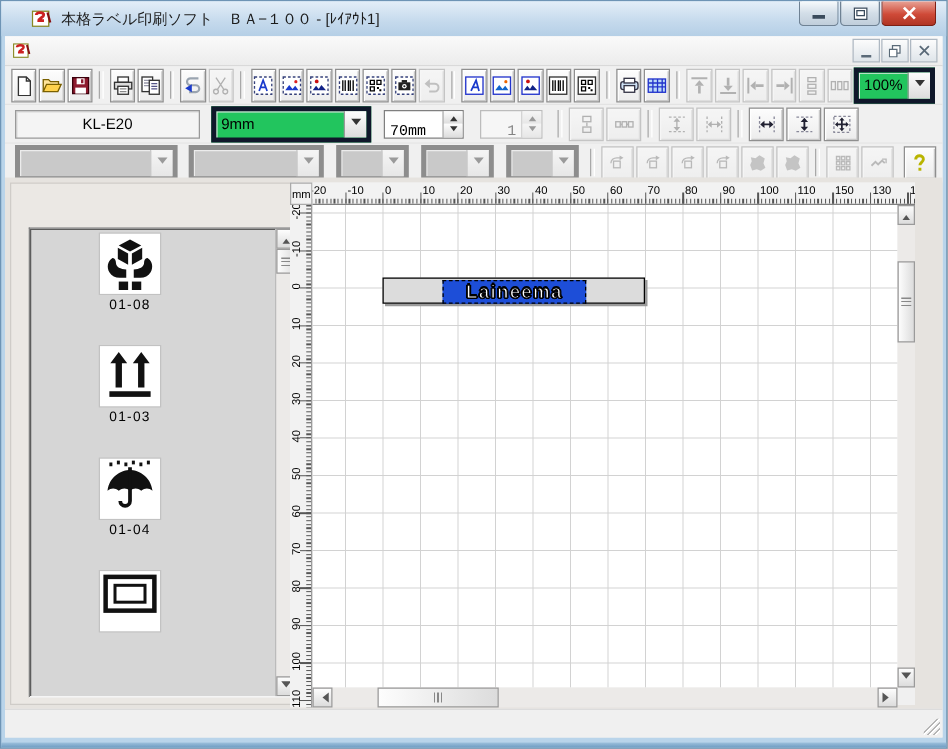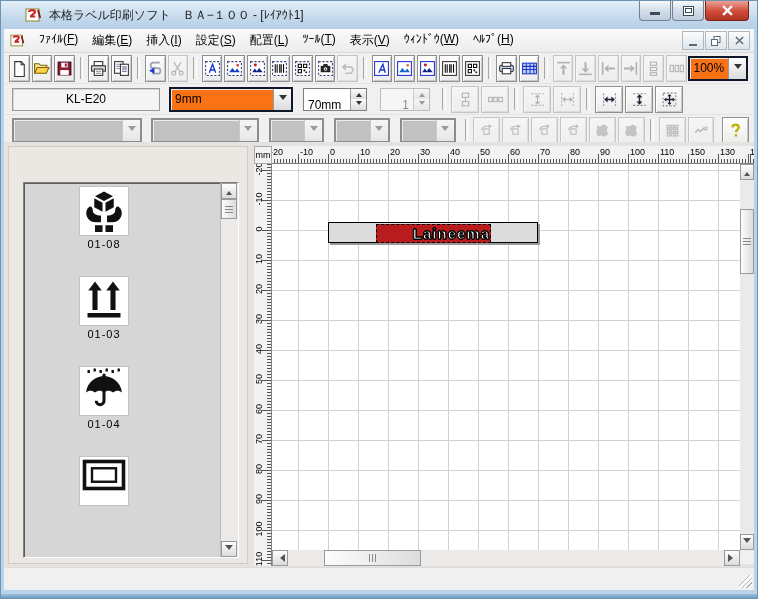--- a/index.html
+++ b/index.html
@@ -32,30 +32,30 @@
   
   .tbrow{height:30px;display:flex;align-items:center;padding:0 4px;background:#f0f0f0;border-bottom:1px solid #e3e3e3;}
   .tb{width:26px;height:25px;margin:0 1px;display:flex;align-items:center;justify-content:center;
     background:linear-gradient(#fdfdfd,#ececec);border:1px solid #8f8f8f;
     box-shadow:inset 1px 1px 0 #fff,inset -1px -1px 0 #c9c9c9;}
   .tb svg{width:17px;height:17px;}
   .dis{opacity:.45;filter:grayscale(1);}
   .sep{width:2px;height:22px;margin:0 4px;border-left:1px solid #a8a8a8;border-right:1px solid #fff;}
   .field{height:21px;background:#f4f4f4;border:1px solid #999;box-shadow:inset 1px 1px 0 #d7d7d7;
     display:flex;align-items:center;justify-content:center;font-size:12px;}
-  .combo{height:21px;display:flex;border:2px solid #0f172a;background:#f97316;box-shadow:inset 1px 1px 0 #e8e8e8;}
+  .combo{height:21px;display:flex;border:4px solid #0f172a;background:#22c55e;box-shadow:inset 1px 1px 0 #e8e8e8;}
   .combo .val{flex:1;display:flex;align-items:center;padding:0 4px;font-size:12px;overflow:hidden;white-space:nowrap;}
   .cbtn{width:17px;background:linear-gradient(#fdfdfd,#dcdcdc);border-left:1px solid #9a9a9a;
     display:flex;align-items:center;justify-content:center;}
   .tri-d{width:0;height:0;border:4px solid transparent;border-top:5px solid #333;margin-top:4px;}
   .tri-u{width:0;height:0;border:3px solid transparent;border-bottom:4px solid #333;margin-bottom:2px;}
   .tri-l{width:0;height:0;border:4px solid transparent;border-right:5px solid #333;margin-right:3px;}
   .tri-r{width:0;height:0;border:4px solid transparent;border-left:5px solid #333;margin-left:3px;}
   .spin{height:21px;display:flex;border:1px solid #7f7f7f;background:#fff;}
-  .spin .val{flex:1;display:flex;align-items:center;padding:16px 4px;}
+  .spin .val{flex:1;display:flex;align-items:center;padding:16px 4px;font-family:Liberation Mono, monospace;}
   .spin .ud{width:15px;display:flex;flex-direction:column;border-left:1px solid #9a9a9a;}
   .spin .ud div{flex:1;background:linear-gradient(#fdfdfd,#dcdcdc);display:flex;align-items:center;justify-content:center;}
   .spin .ud .tri-u{border-bottom-color:#333;margin:0;}
   .spin .ud .tri-d{border-top-color:#333;margin:0;border-width:3px;border-top-width:4px;}
   
   .main{position:absolute;left:0;right:0;top:113px;bottom:22px;background:#e6e3df;}
   
   .sidebar{position:absolute;left:4px;top:4px;width:238px;bottom:4px;background:#ebe8e4;
     border:1px solid #cfccc8;}
   .sbhead{position:absolute;left:6px;top:5px;right:6px;height:23px;display:flex;align-items:center;gap:3px;}
@@ -72,21 +72,21 @@
   .slabel{margin-top:3px;font-size:11px;letter-spacing:1px;}
   
   .sb-v{position:absolute;top:0;bottom:0;right:0;width:17px;background:#eceae8;border-left:1px solid #bbb;}
   .sb-btn{position:absolute;left:0;width:16px;height:16px;background:linear-gradient(#fdfdfd,#dcdcdc);
     border:1px solid #9a9a9a;display:flex;align-items:center;justify-content:center;box-sizing:border-box;}
   .sb-thumb{position:absolute;left:0;width:16px;background:linear-gradient(90deg,#fdfdfd,#dcdcdc);
     border:1px solid #9a9a9a;box-sizing:border-box;display:flex;align-items:center;justify-content:center;}
   .grip{width:8px;height:7px;background:repeating-linear-gradient(#888 0 1px,transparent 1px 3px);}
   .grip-h{width:7px;height:8px;background:repeating-linear-gradient(90deg,#888 0 1px,transparent 1px 3px);}
   
-  .canvaswrap{position:absolute;left:250px;top:4px;width:500px;bottom:4px;background:#f0f0f0;}
+  .canvaswrap{position:absolute;left:228px;top:4px;width:500px;bottom:4px;background:#f0f0f0;}
   .corner{position:absolute;left:0;top:0;width:18px;height:18px;background:#f2f2f2;border:1px solid #aaa;
     box-sizing:border-box;font-size:9px;display:flex;align-items:center;justify-content:center;}
   .hruler{position:absolute;left:18px;top:0;width:482px;height:18px;background:#f2f2f2;
     border-bottom:1px solid #808080;box-sizing:border-box;overflow:hidden;}
   .hruler .minor{position:absolute;left:0;bottom:0;width:100%;height:4px;
     background:repeating-linear-gradient(90deg,#555 0 1px,transparent 1px 3px);background-position:-4px 0;}
   .hruler .major{position:absolute;left:0;bottom:0;width:100%;height:9px;
     background:repeating-linear-gradient(90deg,#555 0 1px,transparent 1px 30px);background-position:-4px 0;}
   .hruler .num{position:absolute;top:1px;font-size:9px;}
   .vruler{position:absolute;left:0;top:18px;width:18px;height:402px;background:#f2f2f2;
@@ -94,22 +94,22 @@
   .vruler .minor{position:absolute;top:0;right:0;height:100%;width:4px;
     background:repeating-linear-gradient(#555 0 1px,transparent 1px 3px);background-position:0 6px;}
   .vruler .major{position:absolute;top:0;right:0;height:100%;width:9px;
     background:repeating-linear-gradient(#555 0 1px,transparent 1px 30px);background-position:0 6px;}
   .vruler .num{position:absolute;left:-11px;width:32px;text-align:center;font-size:9px;transform:rotate(-90deg);}
   .canvas{position:absolute;left:18px;top:18px;width:468px;height:386px;background:#fff;
     background-image:linear-gradient(#d2d2d2 1px,transparent 1px),linear-gradient(90deg,#d2d2d2 1px,transparent 1px);
     background-size:30px 30px;background-position:-4px 6px;overflow:hidden;}
   .tapelabel{position:absolute;left:56px;top:58px;width:210px;height:21px;background:#dcdcdc;
     border:1px solid #000;box-shadow:2px 2px 0 #9a9a9a;box-sizing:border-box;}
-  .textframe{position:absolute;left:47px;top:1px;width:113px;height:17px;background:#b91c1c;
-    border:1px dashed #000;display:flex;align-items:center;justify-content:flex-end;}
+  .textframe{position:absolute;left:47px;top:1px;width:113px;height:17px;background:#1d4ed8;
+    border:1px dashed #000;display:flex;align-items:center;justify-content:center;}
   .labeltext{font-size:15px;font-weight:bold;letter-spacing:1px;color:#fff;
     -webkit-text-stroke:1px #000;text-shadow:-1px 0 0 #000,1px 0 0 #000,0 -1px 0 #000,0 1px 0 #000;}
   .vs{position:absolute;right:0;top:18px;width:14px;height:386px;background:#eceae8;}
   .hs{position:absolute;left:18px;top:404px;width:468px;height:16px;background:#eceae8;}
   .hs .sb-btn{top:0;}
   
   .statusbar{position:absolute;left:0;right:0;bottom:0;height:22px;background:#f0f0f0;border-top:1px solid #dcdcdc;}
   .rgrip{position:absolute;right:2px;bottom:2px;width:13px;height:13px;
     background:linear-gradient(135deg,transparent 0 40%,#b5b5b5 40% 46%,#fff 46% 52%,transparent 52% 58%,#b5b5b5 58% 64%,#fff 64% 70%,transparent 70% 76%,#b5b5b5 76% 82%,#fff 82% 88%,transparent 88%);}
   u{text-decoration:underline;}
@@ -349,31 +349,20 @@
         </div>
     </div>
   </div>
 
   <div class="content">
 
     <div class="menubar">
       <svg class="mdoc">
           <use href="#i-applogo"></use>
         </svg>
-      <div style="display:flex">
-          <span class="mitem">ﾌｧｲﾙ(<u>F</u>)</span>
-          <span class="mitem">編集(<u>E</u>)</span>
-          <span class="mitem">挿入(<u>I</u>)</span>
-          <span class="mitem">設定(<u>S</u>)</span>
-          <span class="mitem">配置(<u>L</u>)</span>
-          <span class="mitem">ﾂｰﾙ(<u>T</u>)</span>
-          <span class="mitem">表示(<u>V</u>)</span>
-          <span class="mitem">ｳｨﾝﾄﾞｳ(<u>W</u>)</span>
-          <span class="mitem">ﾍﾙﾌﾟ(<u>H</u>)</span>
-        </div>
       <div class="mdibtns">
         <div class="mdib">
             <span style="width:8px;height:2px;background:#5a6a78;margin-top:8px"></span>
           </div>
         <div class="mdib">
             <svg width="10" height="10" viewBox="0 0 10 10">
               <rect x="3" y="0.5" width="6" height="6" fill="#fff" stroke="#5a6a78"></rect>
               <rect x="0.5" y="3.5" width="6" height="6" fill="#fff" stroke="#5a6a78"></rect>
             </svg>
           </div>

